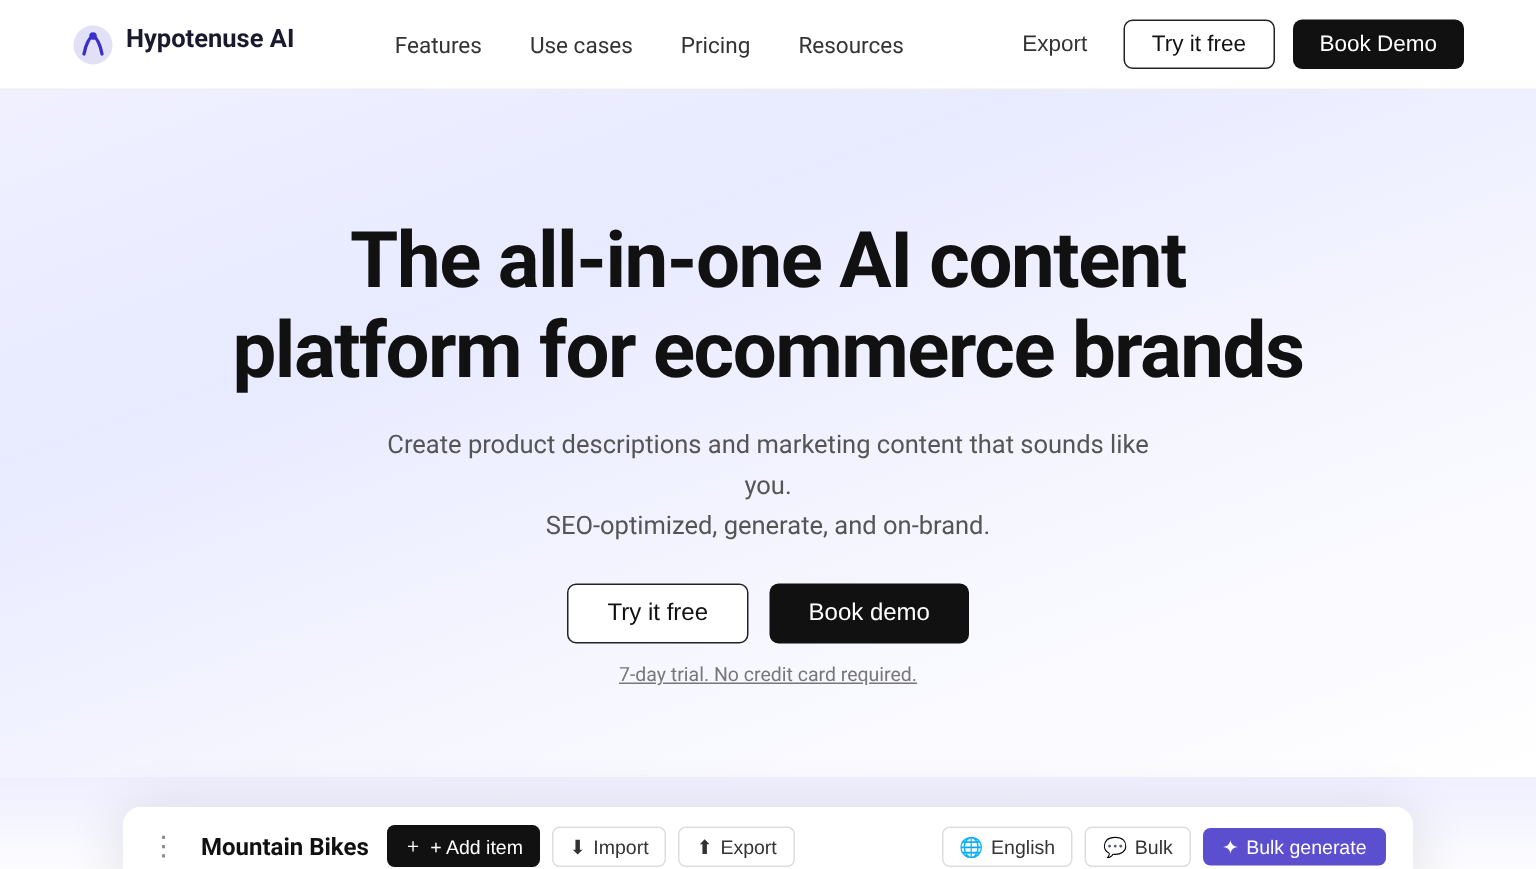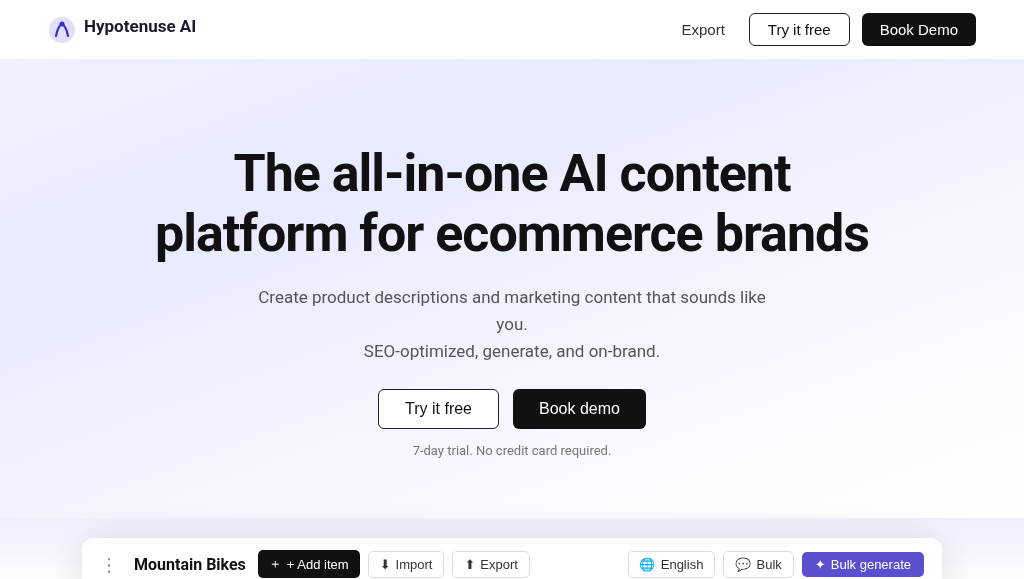--- a/index.html
+++ b/index.html
@@ -124,20 +124,21 @@
       border-radius: 6px;
       padding: 11px 26px;
       font-size: 16px;
       cursor: pointer;
       color: #fff;
       font-weight: 500;
     }
     .hero-trial-note {
       font-size: 13px;
       color: #777;
+      text-decoration: underline;
     }
 
     
     .app-preview {
       background: linear-gradient(180deg, #efefff 0%, #f5f5ff 40%, #fff 100%);
       padding: 20px 60px 0;
       display: flex;
       justify-content: center;
     }
     .app-window {
@@ -227,20 +228,26 @@
 
 <nav>
   <div class="nav-logo">
     <svg class="nav-logo-icon" viewBox="0 0 28 28" fill="none" xmlns="http://www.w3.org/2000/svg">
       <circle cx="14" cy="14" r="13" fill="#3b2fc9" opacity="0.15"></circle>
       <path d="M8 20 Q10 10 14 8 Q18 10 20 20" stroke="#3b2fc9" stroke-width="2.2" fill="none" stroke-linecap="round"></path>
       <circle cx="14" cy="8" r="2.5" fill="#3b2fc9"></circle>
     </svg>
     <span>Hypotenuse AI</span>
   </div>
+  <ul class="nav-links">
+    <li><a href="#">Features</a></li>
+    <li><a href="#">Use cases</a></li>
+    <li><a href="#">Pricing</a></li>
+    <li><a href="#">Resources</a></li>
+  </ul>
   <div class="nav-actions">
     <button class="btn-login">Export</button>
     <button class="btn-try-free">Try it free</button>
     <button class="btn-book-demo">Book Demo</button>
   </div>
 </nav>
 
 <section class="hero">
   <h1 class="hero-title">The all-in-one AI content platform for ecommerce brands</h1>
   <p class="hero-subtitle">

